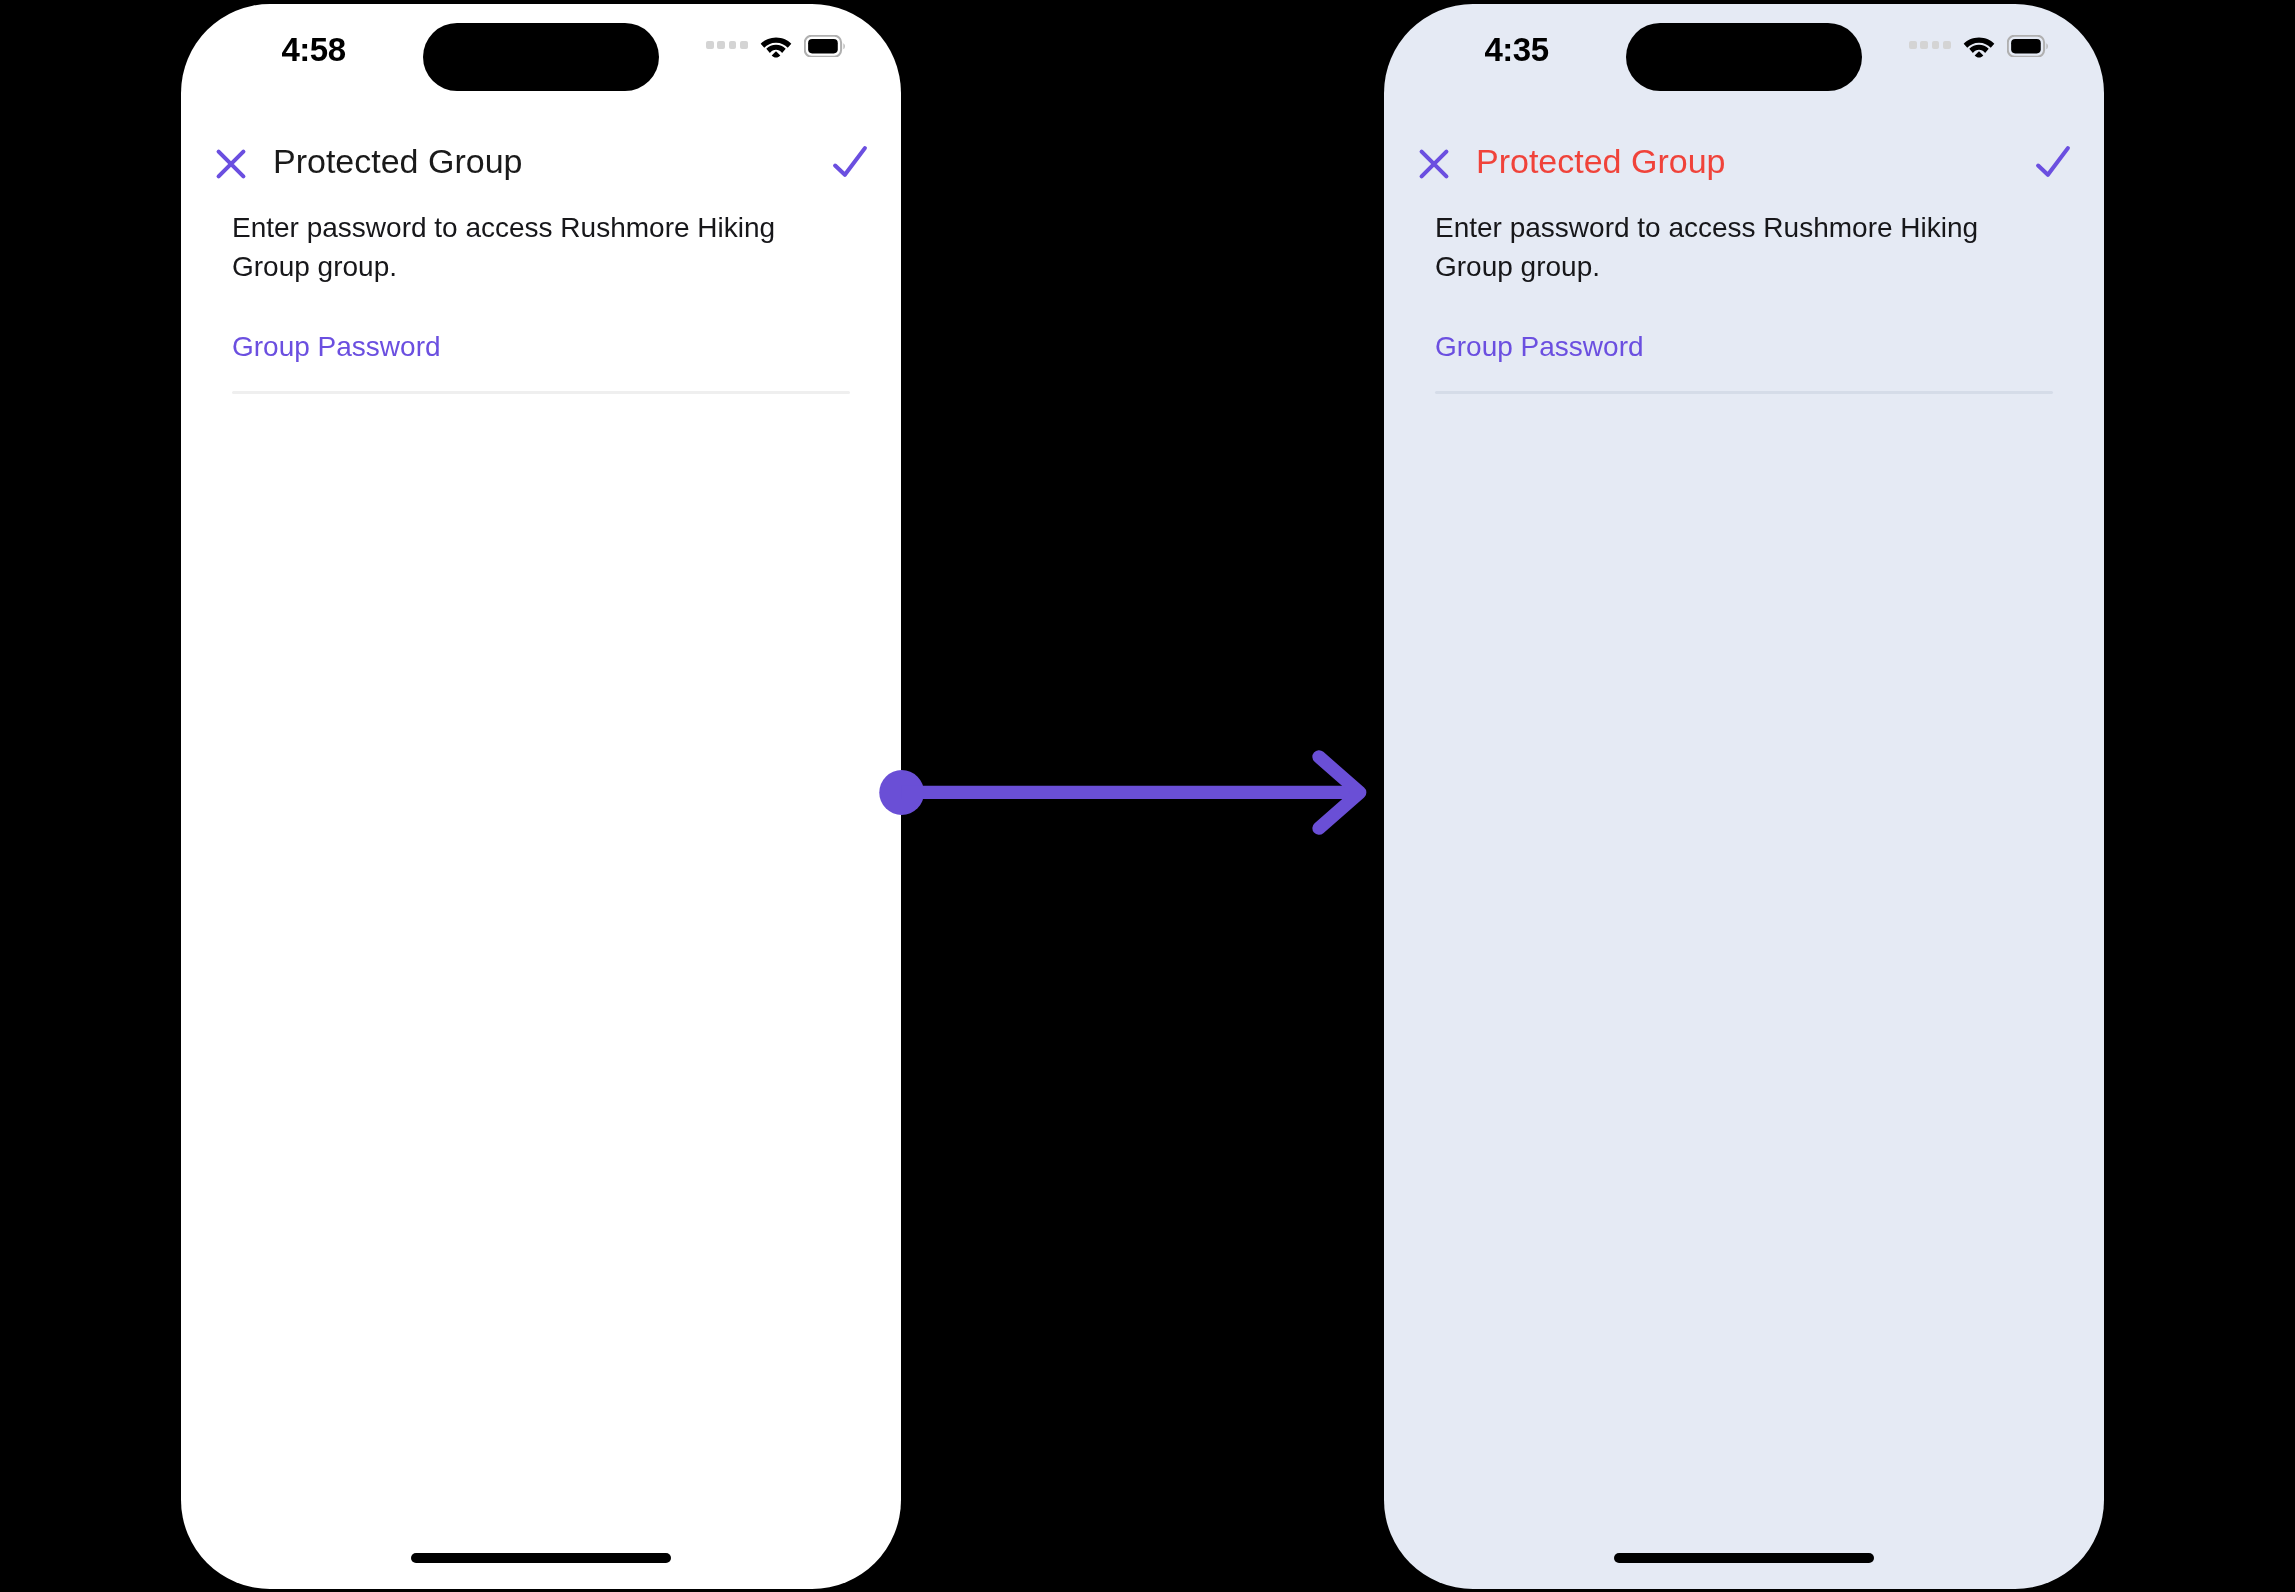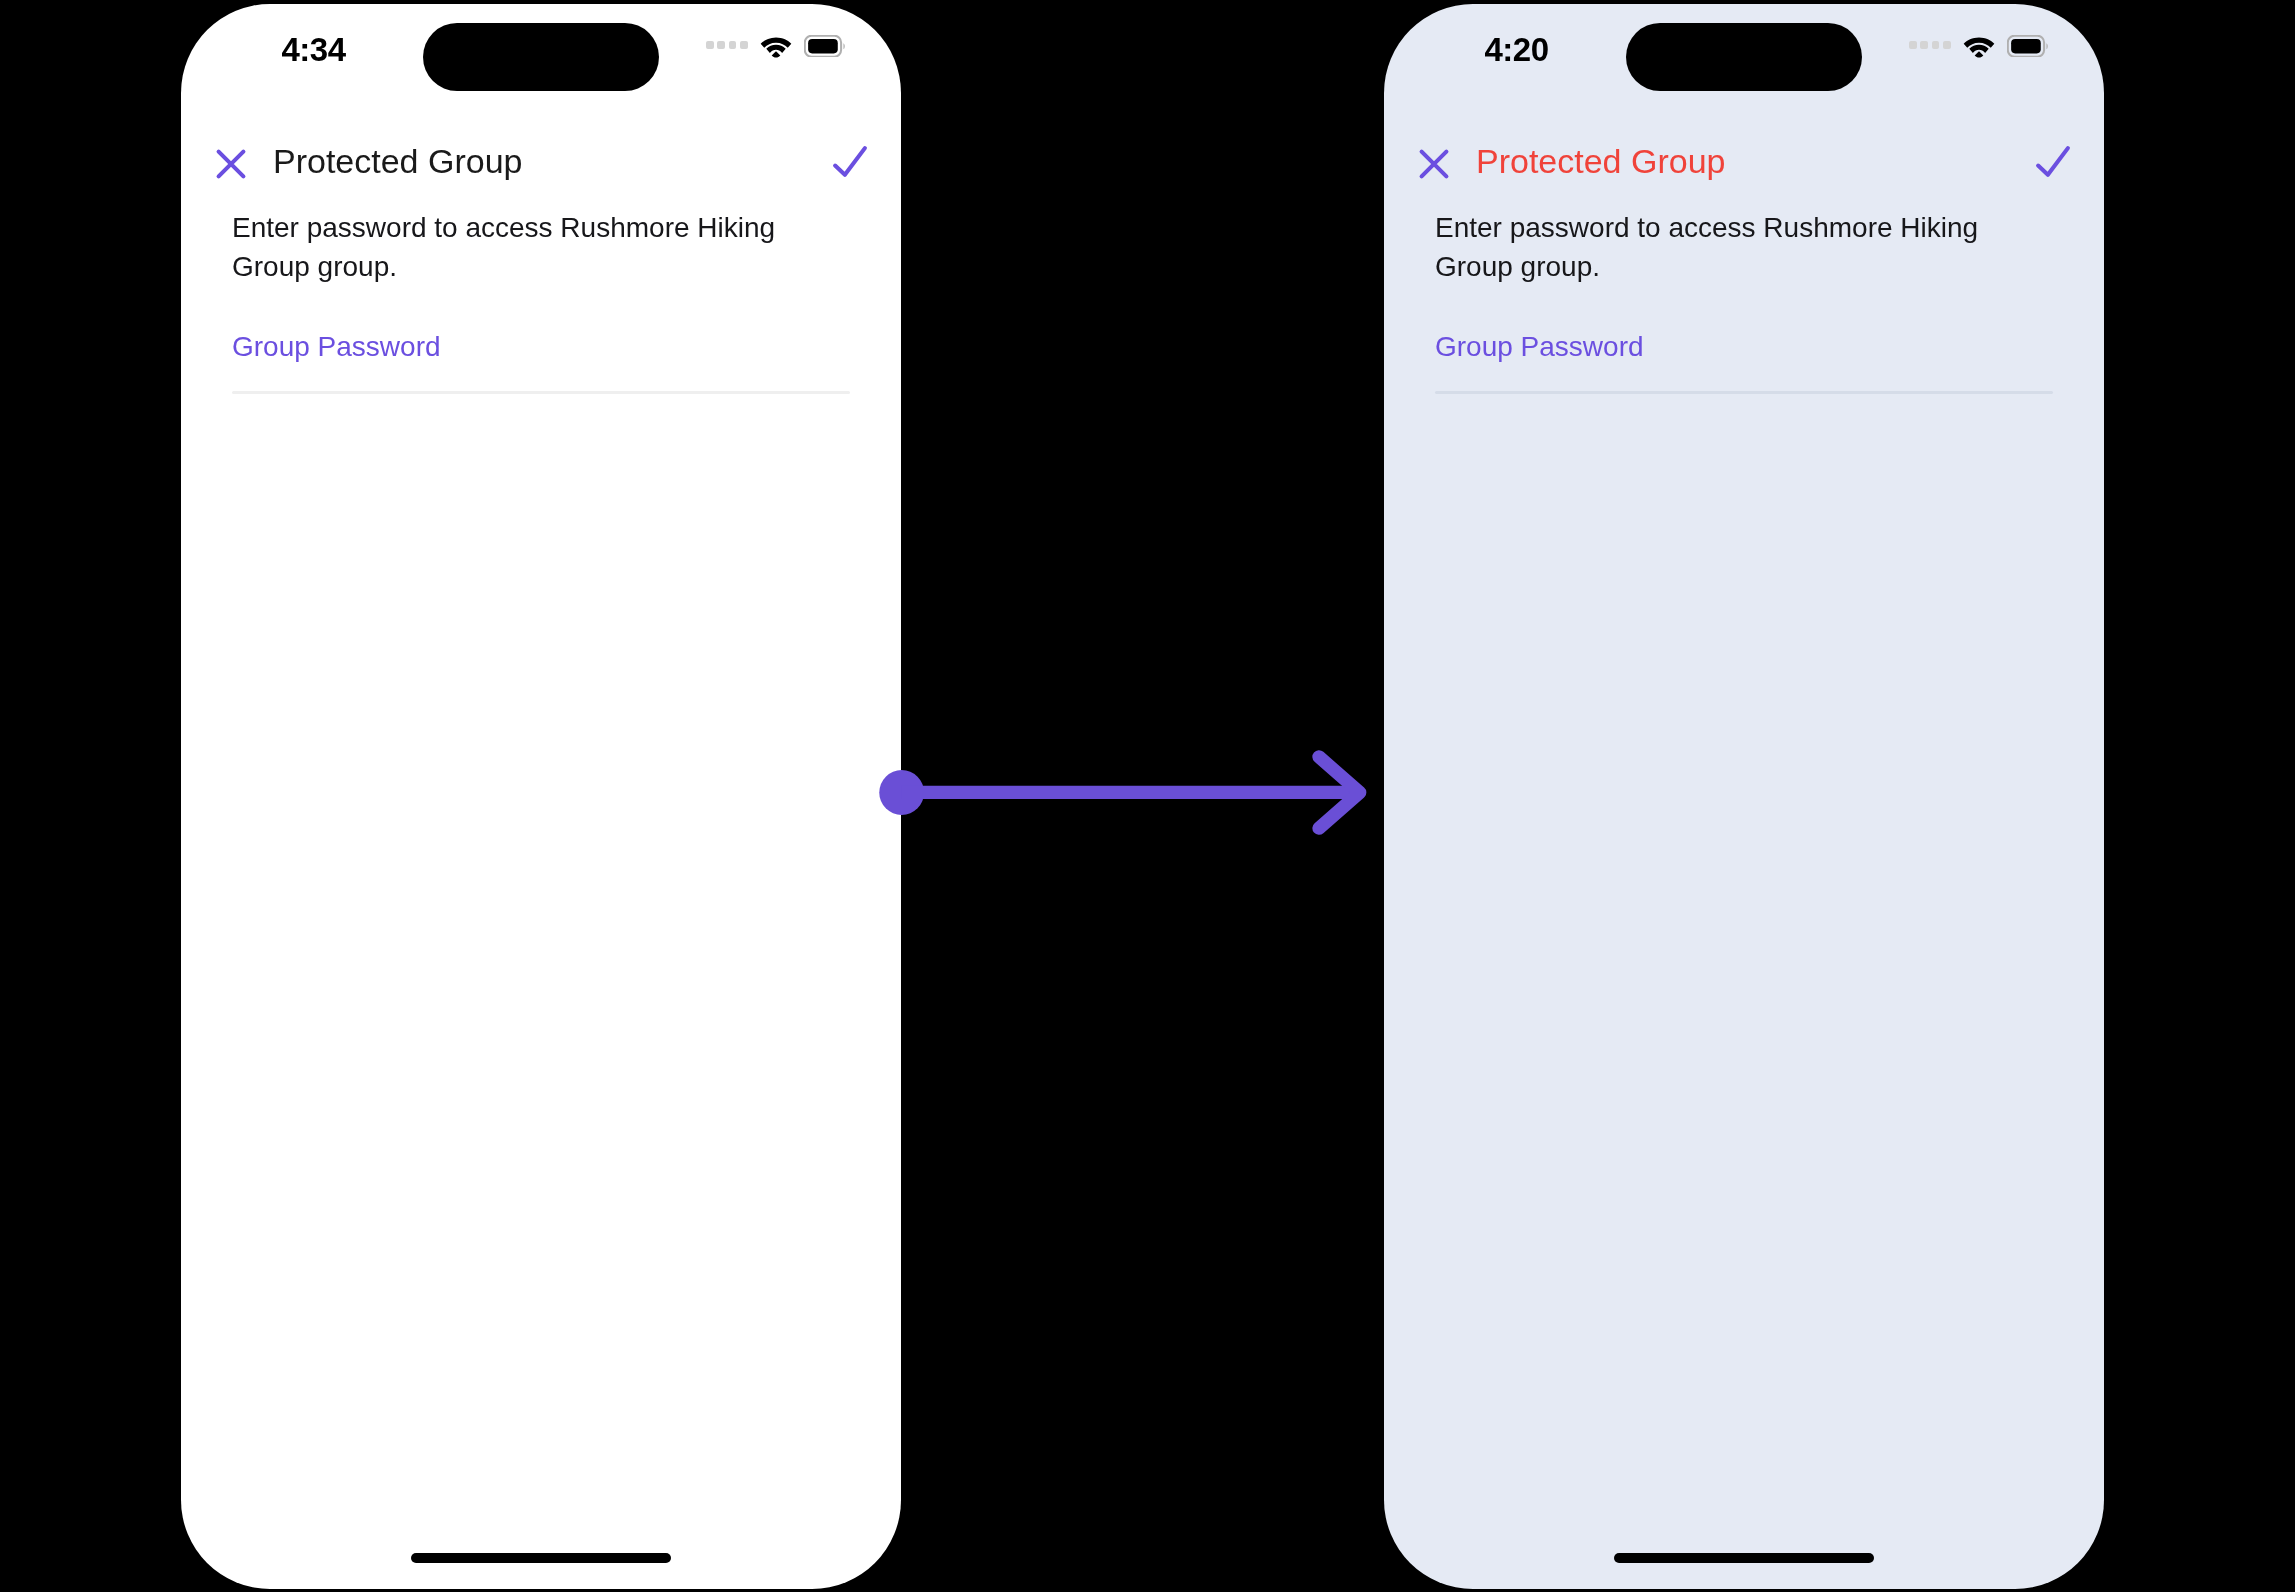--- a/index.html
+++ b/index.html
@@ -164,21 +164,21 @@
     width: 510px;
     height: 107px;
   }
 </style>
 </head>
 <body>
 
 <div class="phone left">
 
   <div class="statusbar">
-    <div class="status-time">4:34</div>
+    <div class="status-time">4:58</div>
     <div class="dynamic-island"></div>
     <div class="status-right">
       <span class="cell-dots">
         <i></i>
           <i></i>
           <i></i>
           <i></i>
       </span>
       <span>
         <svg class="wifi-ico" viewBox="0 0 62 46">
@@ -216,21 +216,21 @@
     <div class="field-label">Group Password</div>
     <div class="field-rule"></div>
   </div>
 
   <div class="home-indicator"></div>
 </div>
 
 <div class="phone right">
 
   <div class="statusbar">
-    <div class="status-time">4:20</div>
+    <div class="status-time">4:35</div>
     <div class="dynamic-island"></div>
     <div class="status-right">
       <span class="cell-dots">
         <i></i>
           <i></i>
           <i></i>
           <i></i>
       </span>
       <span>
         <svg class="wifi-ico" viewBox="0 0 62 46">

